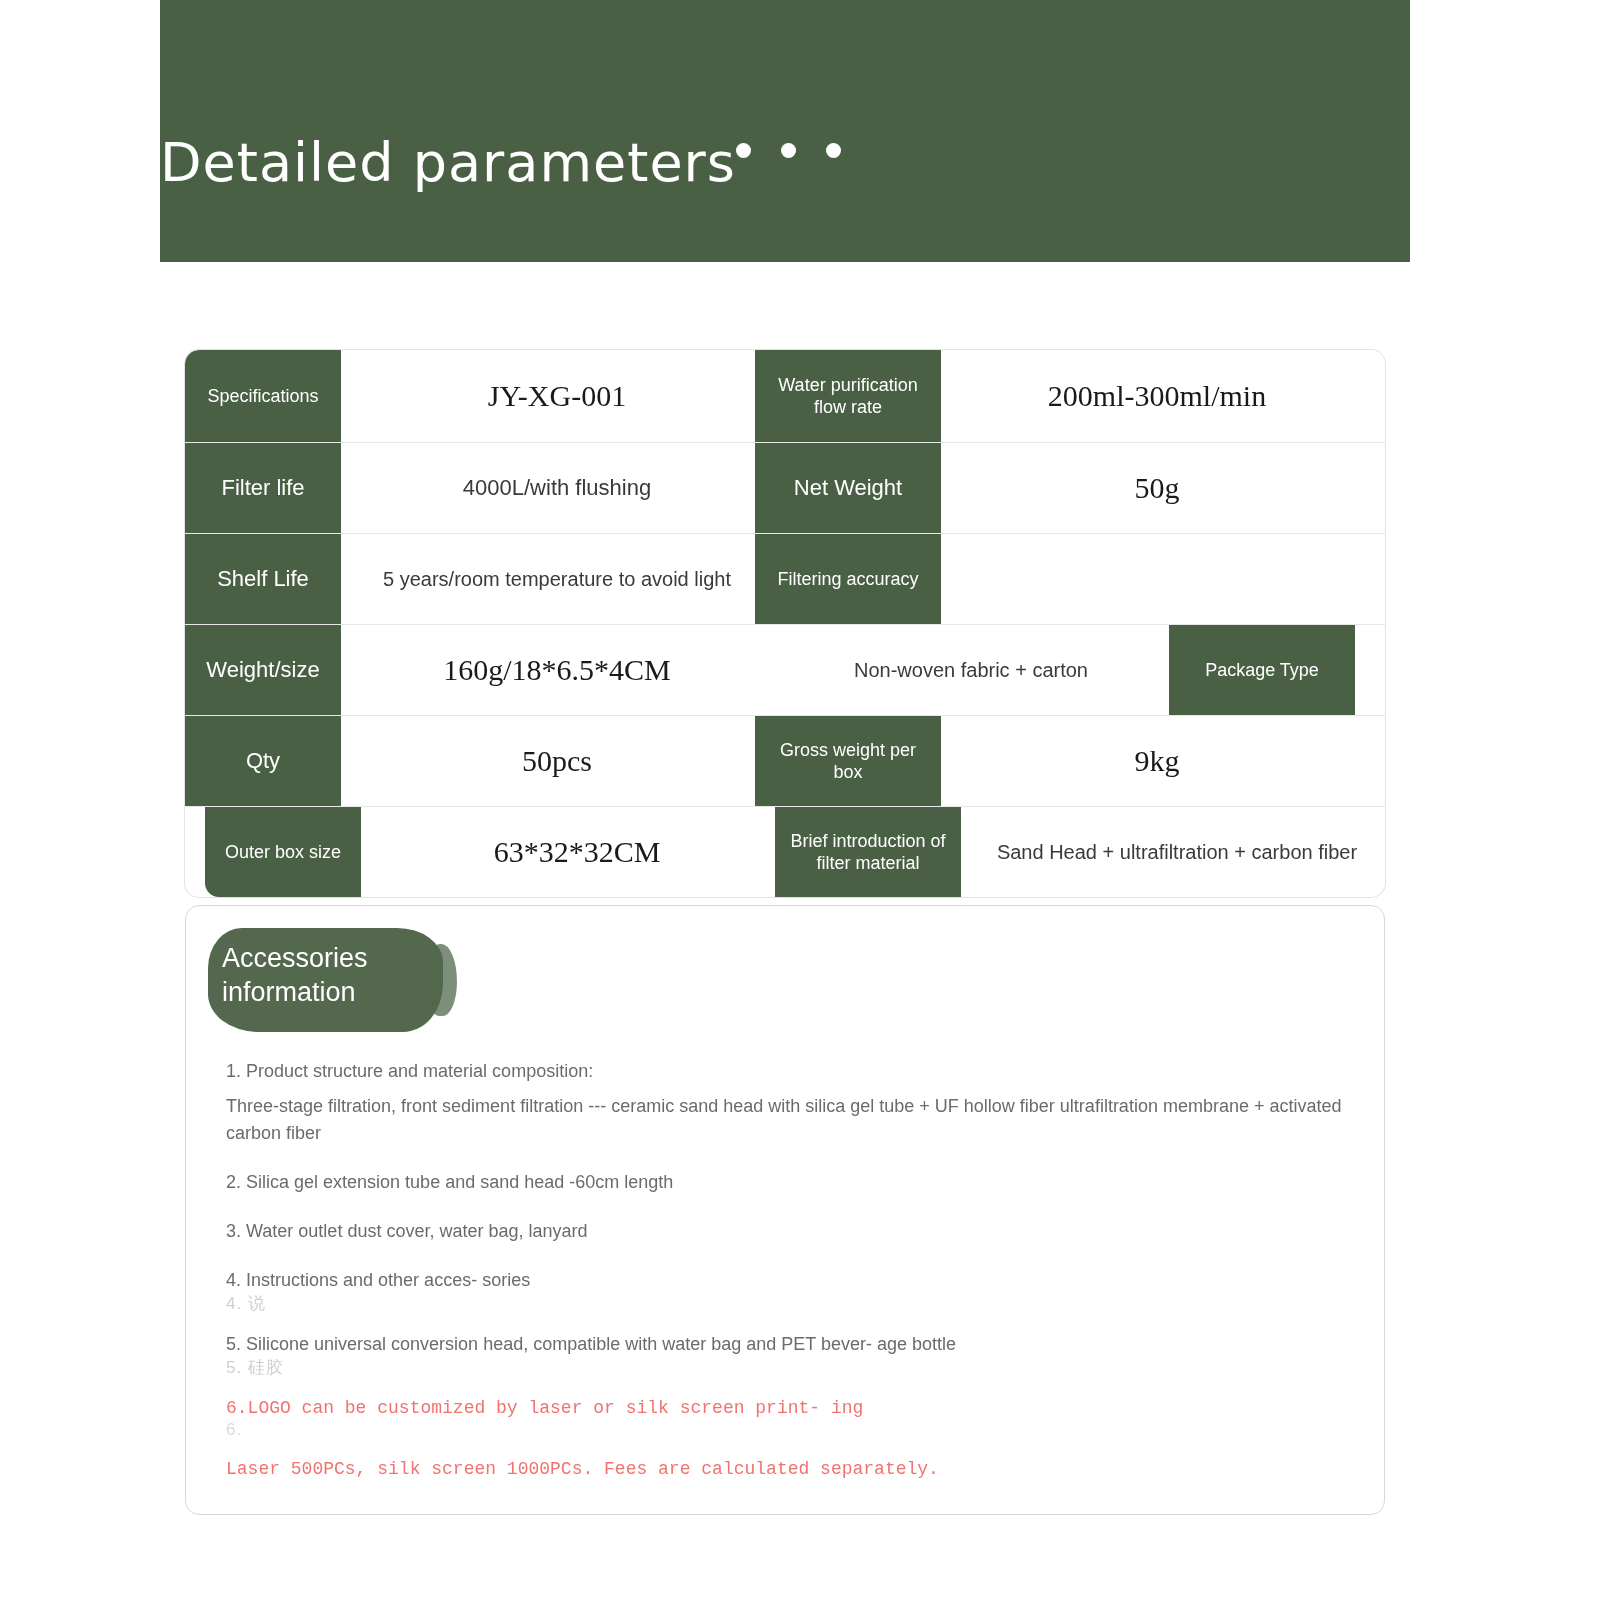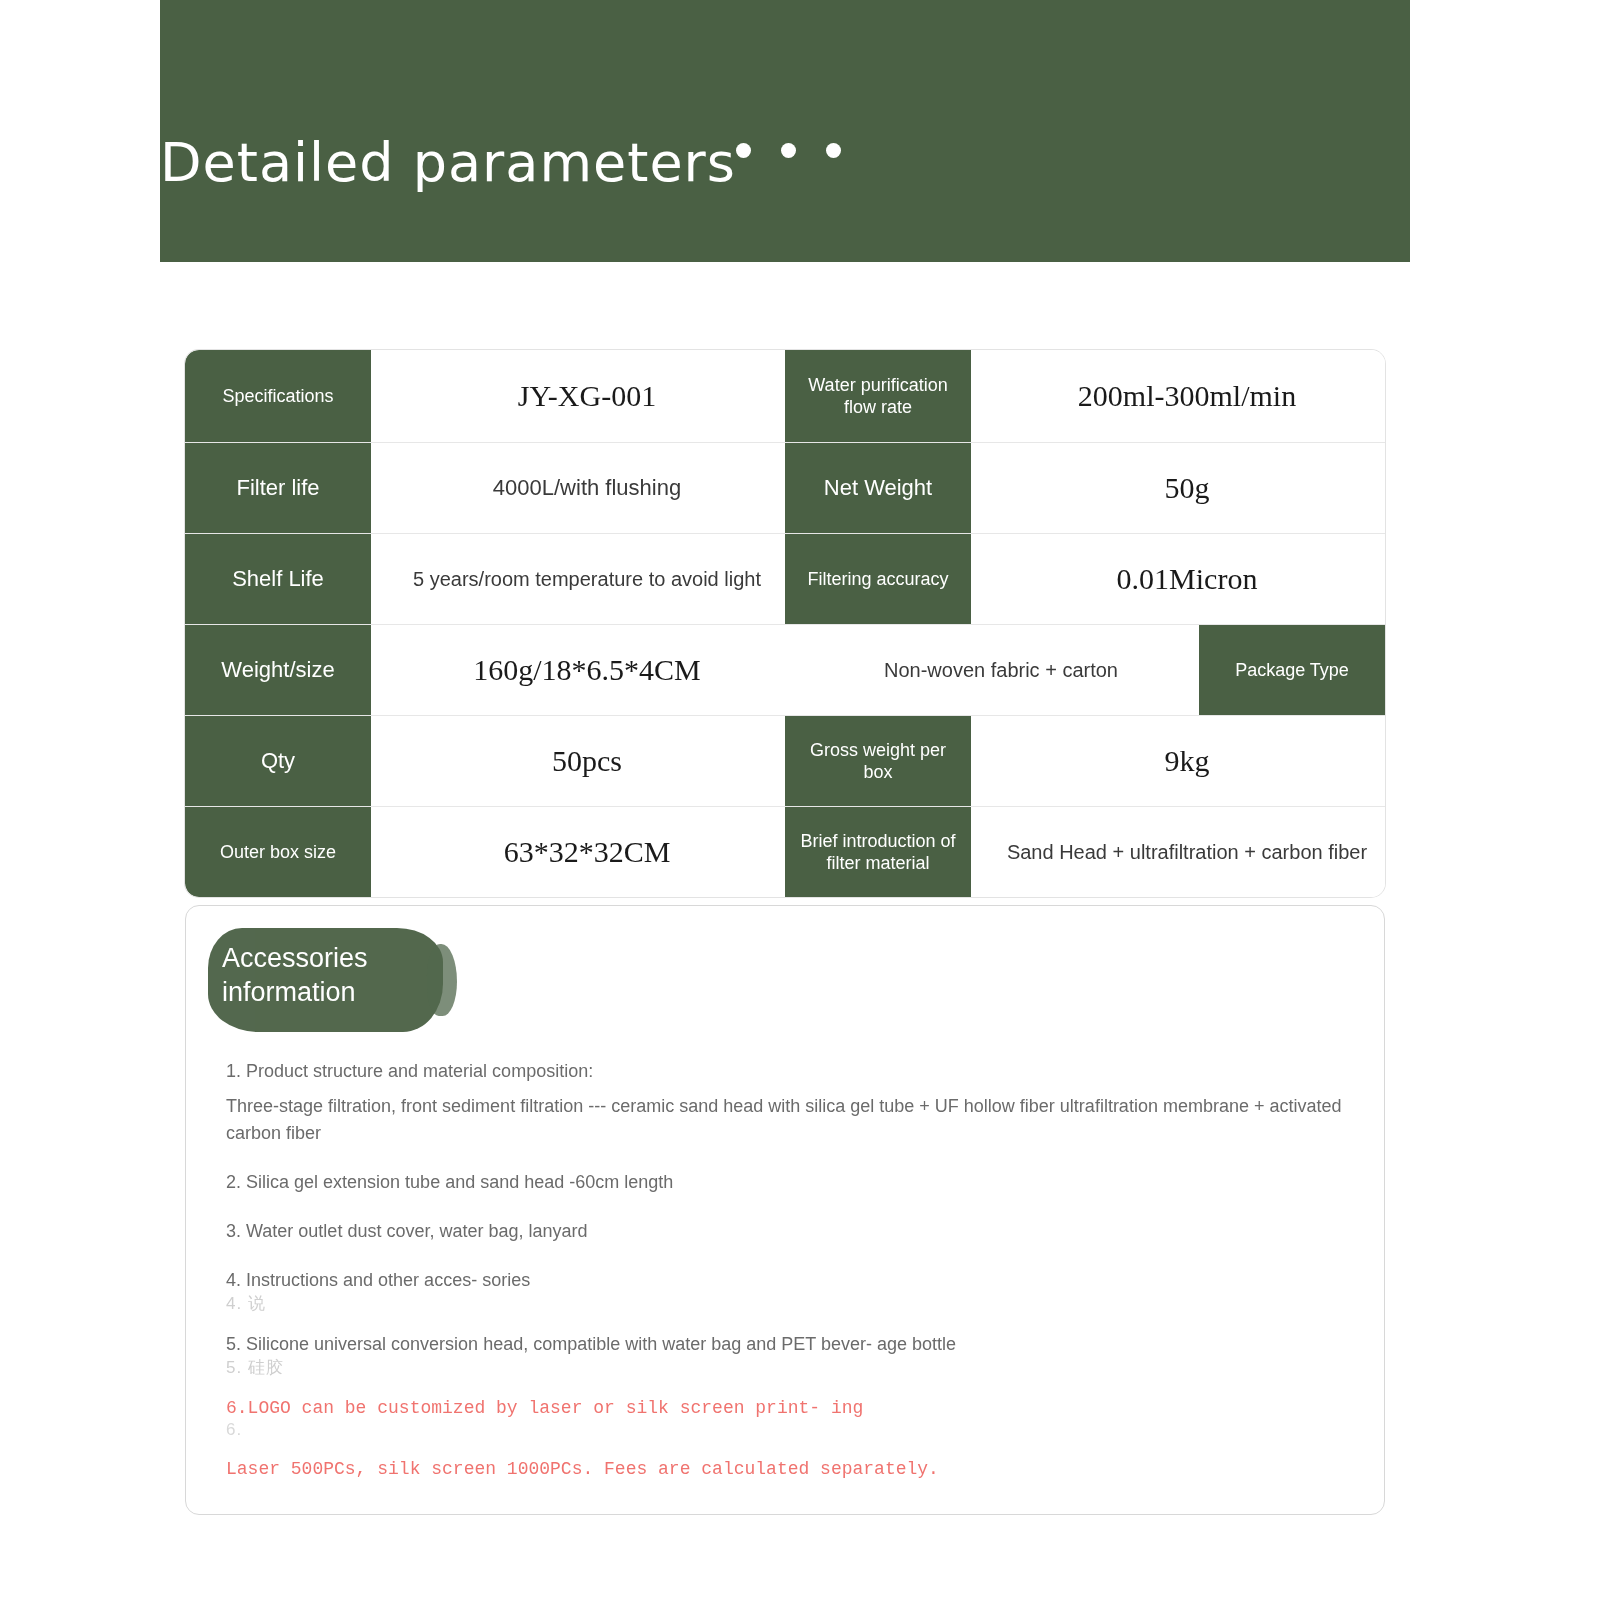--- a/index.html
+++ b/index.html
@@ -97,28 +97,28 @@
   .value.small {
     font-family: "Liberation Sans", sans-serif;
     font-size: 20px;
     color: #3a3a3a;
   }
   .value.medium {
     font-family: "Liberation Sans", sans-serif;
     font-size: 22px;
     color: #3a3a3a;
   }
-  .c1 { width: 186px; text-align: center; }
+  .c1 { width: 156px; text-align: center; }
   .c2 { width: 414px; }
   .c3 { width: 186px; }
   .c4 { width: 414px; text-align: right; }
 
   
   .spec-row:first-child .c1 { border-top-left-radius: 14px; }
-  .spec-row:last-child .c1 { border-bottom-left-radius: 14px; }
+  .spec-row:last-child .c1 { border-bottom-left-radius: 14px; margin-left: 20px; }
 
   
   .acc-panel {
     position: absolute;
     left: 185px;
     top: 905px;
     width: 1200px;
     height: 610px;
     border: 1px solid #d8d8d8;
     border-radius: 14px;
@@ -214,21 +214,20 @@
       <div class="cell label c1">Filter life</div>
       <div class="cell value c2 medium">4000L/with flushing</div>
       <div class="cell label c3">Net Weight</div>
       <div class="cell value c4">50g</div>
     </div>
 
     <div class="spec-row">
       <div class="cell label c1">Shelf Life</div>
       <div class="cell value c2 small">5 years/room temperature to avoid light</div>
       <div class="cell label c3 small">Filtering accuracy</div>
-      <div class="cell value c4">0.01Micron</div>
     </div>
 
     <div class="spec-row">
       <div class="cell label c1">Weight/size</div>
       <div class="cell value c2">160g/18*6.5*4CM</div>
       <div class="cell value c4 small">Non-woven fabric + carton</div>
       <div class="cell label c3 small">Package Type</div>
     </div>
 
     <div class="spec-row">

